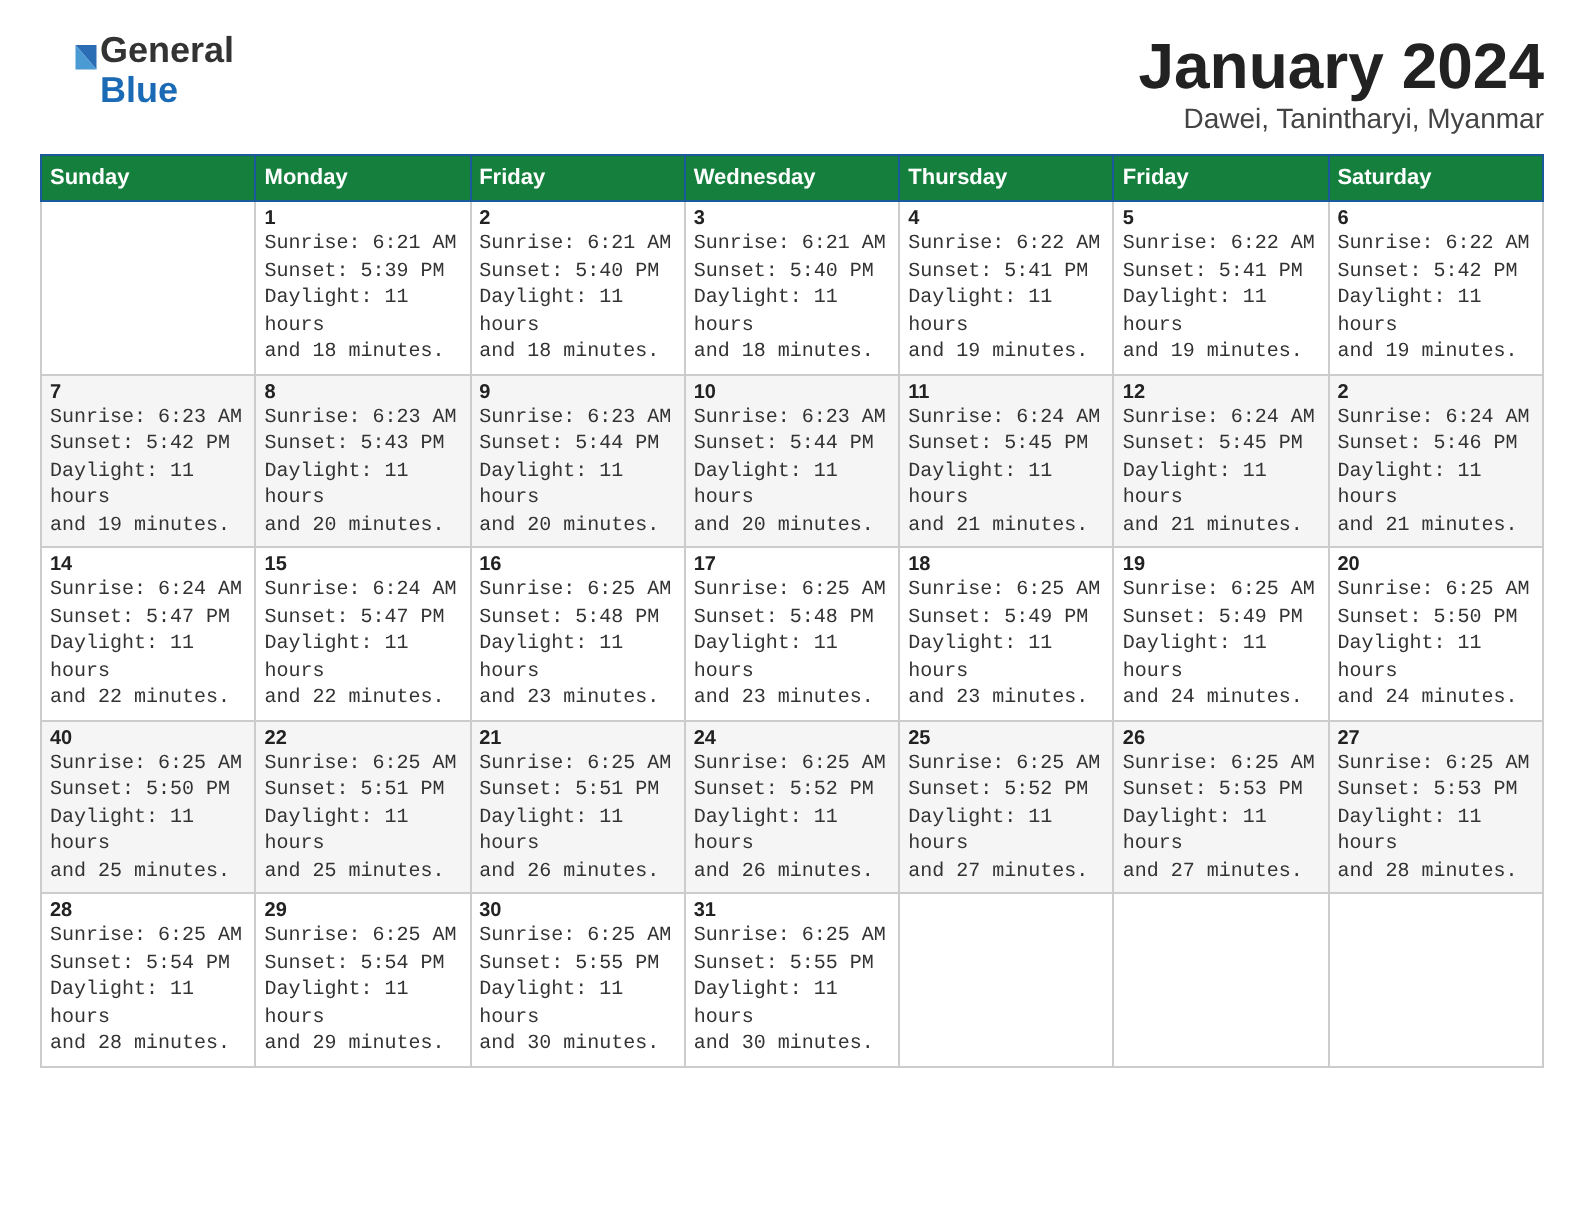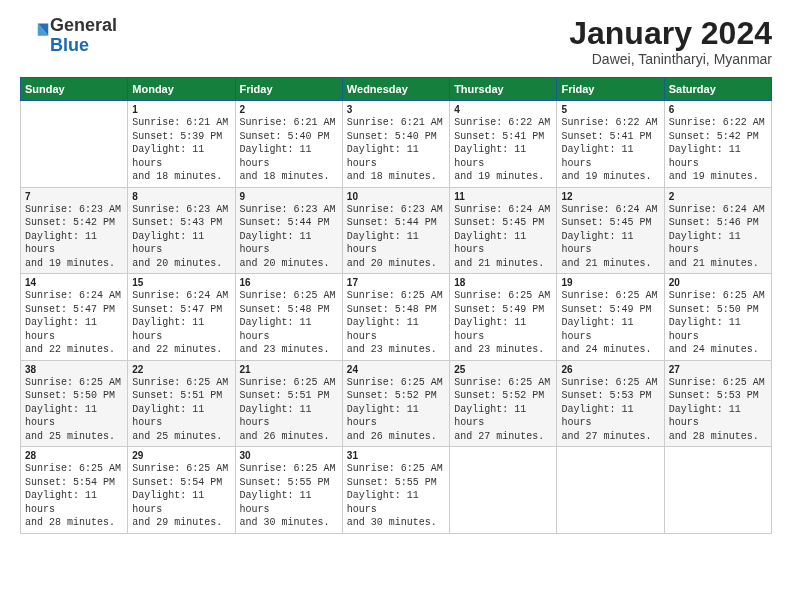--- a/index.html
+++ b/index.html
@@ -276,21 +276,21 @@
           <td>
             <span class="day-num">20</span>
             <div class="cell-text" style="white-space: pre-line;">Sunrise: 6:25 AM
 Sunset: 5:50 PM
 Daylight: 11 hours
 and 24 minutes.</div>
           </td>
         </tr>
         <tr>
           <td>
-            <span class="day-num">38</span>
+            <span class="day-num">40</span>
             <div class="cell-text" style="white-space: pre-line;">Sunrise: 6:25 AM
 Sunset: 5:50 PM
 Daylight: 11 hours
 and 25 minutes.</div>
           </td>
           <td>
             <span class="day-num">22</span>
             <div class="cell-text" style="white-space: pre-line;">Sunrise: 6:25 AM
 Sunset: 5:51 PM
 Daylight: 11 hours

